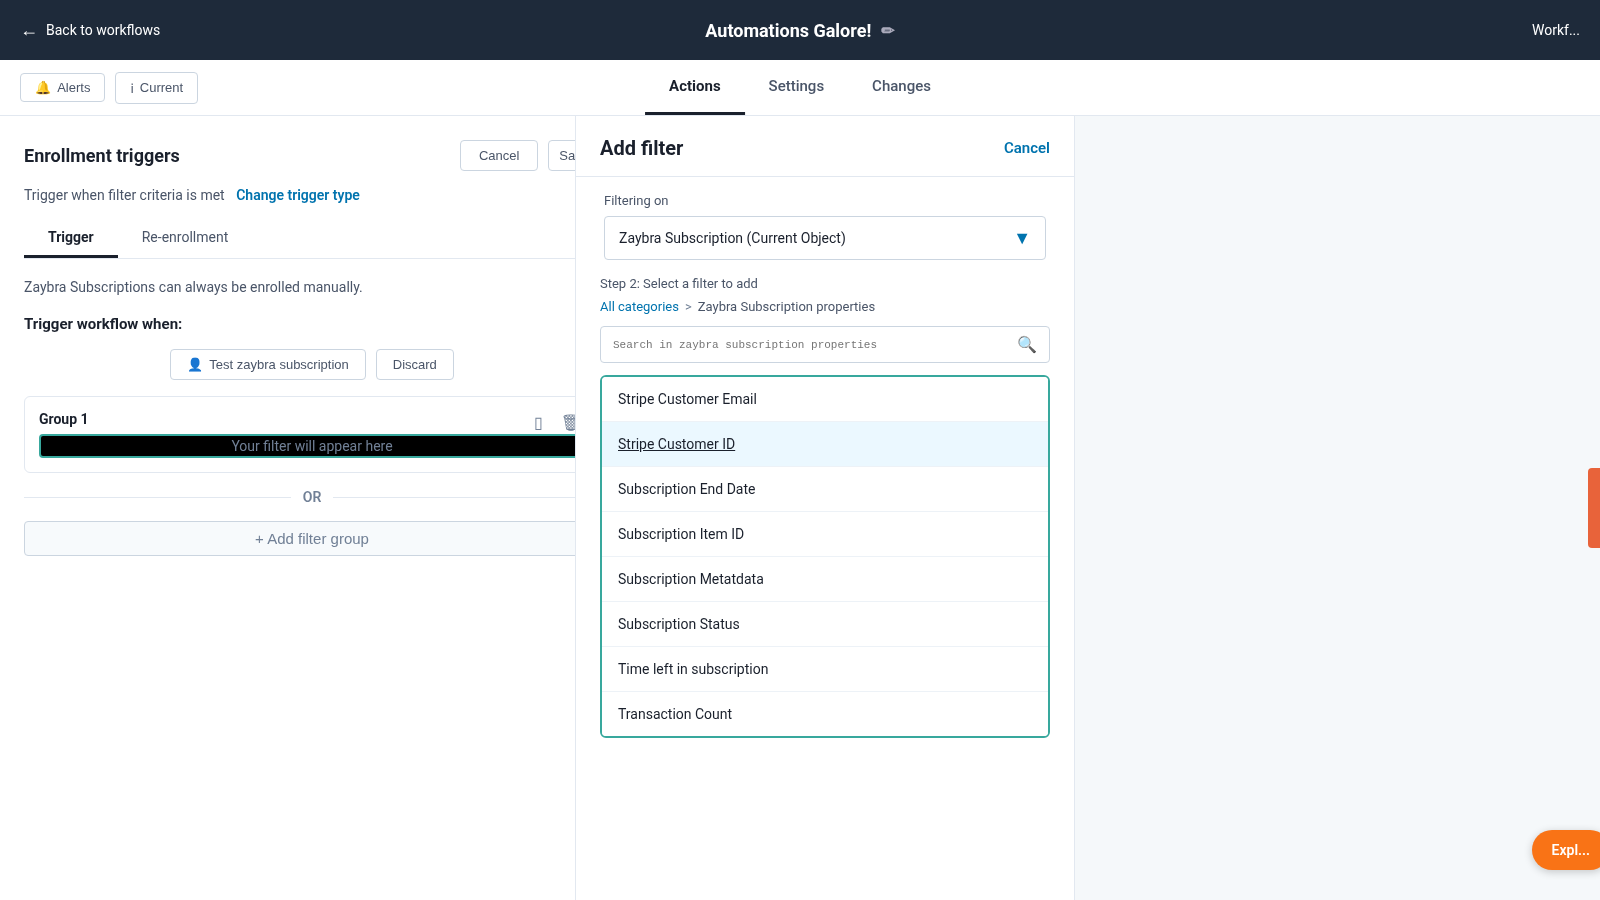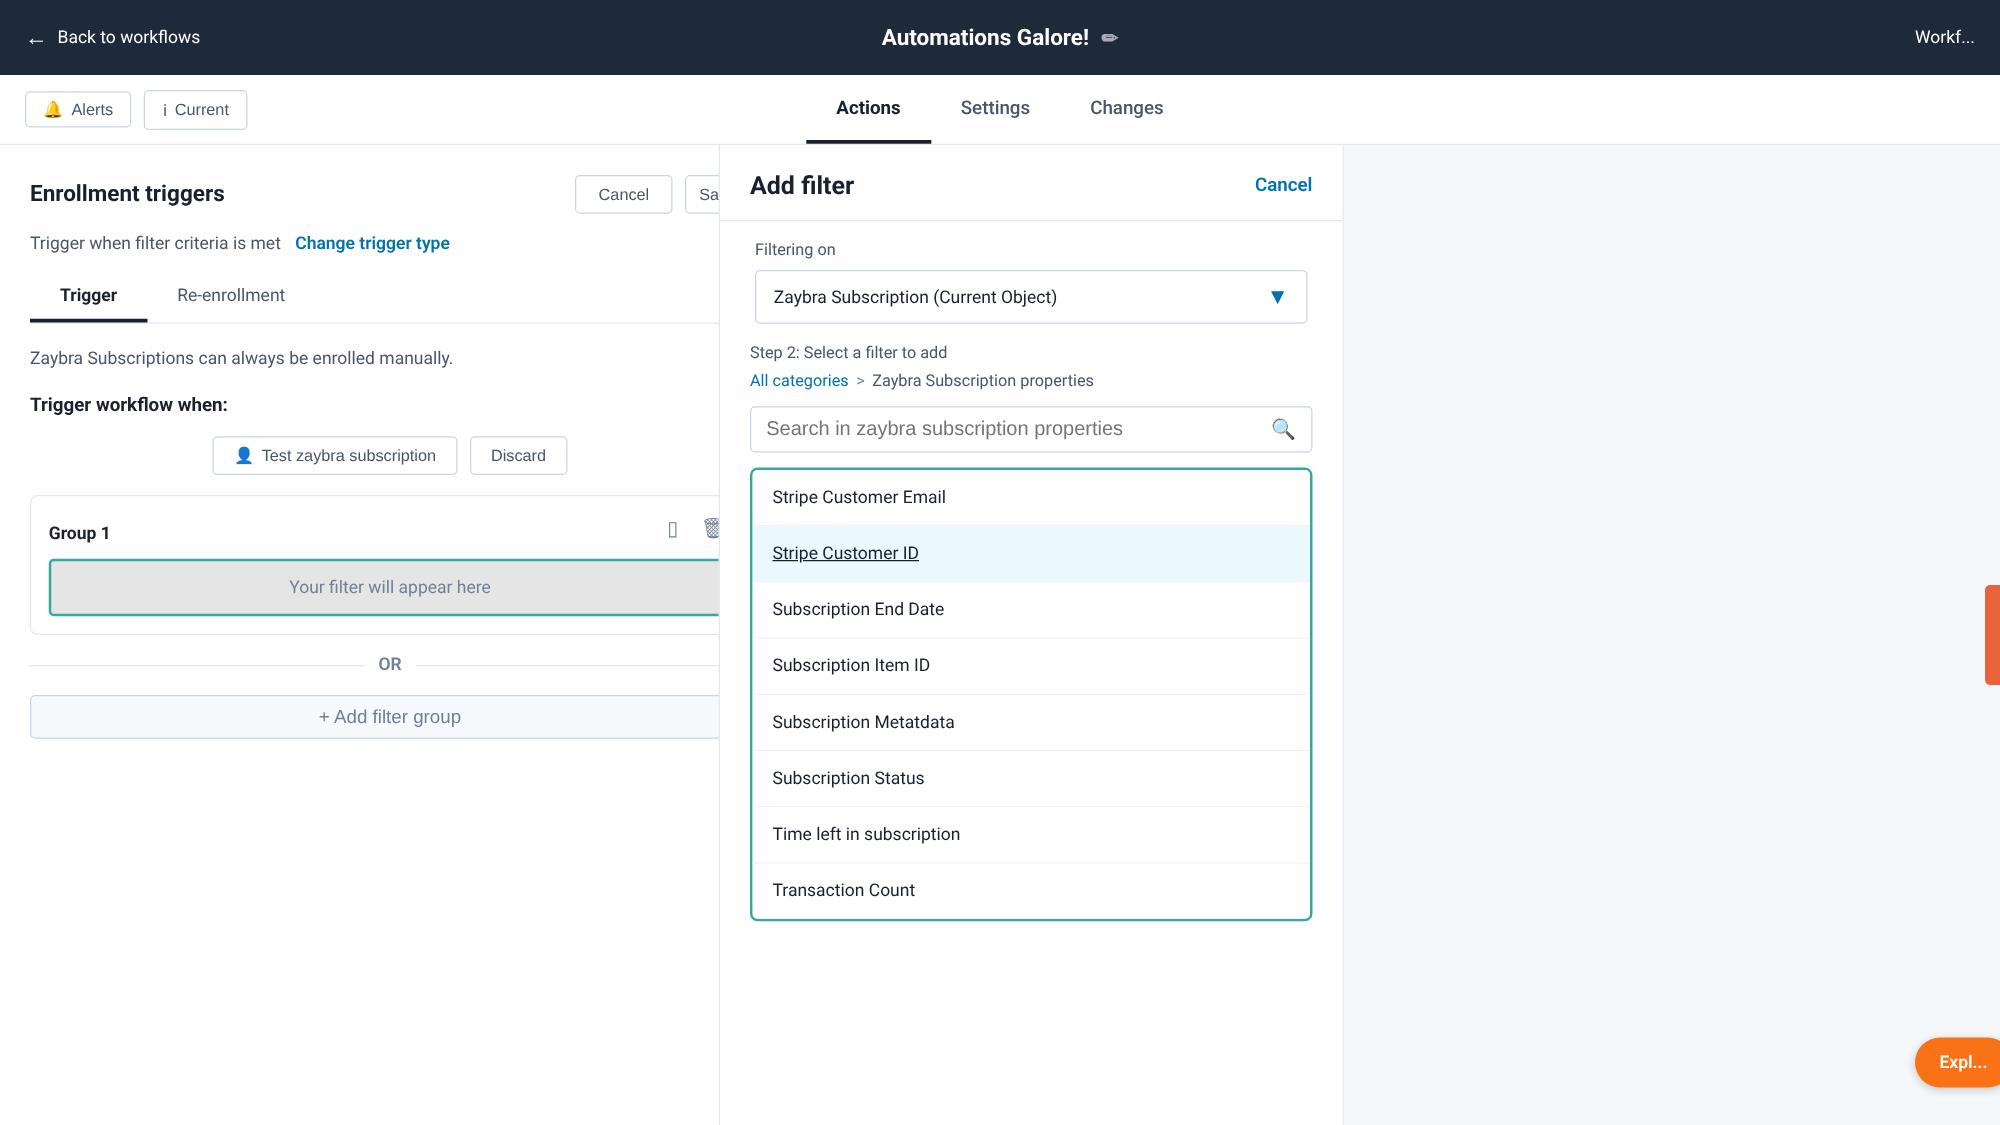--- a/index.html
+++ b/index.html
@@ -222,22 +222,21 @@
     .group-box {
       border: 1px solid #e2e8f0;
       border-radius: 6px;
       padding: 14px;
       background: #fff;
       margin-bottom: 16px;
     }
     .group-header {
       display: flex;
       justify-content: space-between;
-      align-items: flex-end;
-      margin-bottom: 12px;
+      align-items: flex-start;
     }
     .group-title {
       font-size: 14px;
       font-weight: 700;
       color: #1a202c;
     }
     .group-icons {
       display: flex;
       gap: 10px;
     }
@@ -245,25 +244,25 @@
       background: none;
       border: none;
       cursor: pointer;
       color: #718096;
       font-size: 16px;
       padding: 2px 4px;
     }
     .filter-placeholder {
       border: 2px solid #38a89d;
       border-radius: 4px;
-      padding: 13px;
+      padding: 2px;
       text-align: center;
       font-size: 14px;
       color: #718096;
-      background: #e5e5e5;
+      background: #000000;
     }
     .or-divider {
       display: flex;
       align-items: center;
       gap: 12px;
       margin: 16px 0;
       color: #718096;
       font-size: 14px;
       font-weight: 600;
     }
@@ -369,22 +368,23 @@
       display: flex;
       align-items: center;
       padding: 8px 12px;
       background: #fff;
       margin-bottom: 12px;
     }
     .search-input {
       border: none;
       outline: none;
       flex: 1;
-      font-size: 16px;
+      font-size: 11px;
       color: #718096;
+      font-family: Liberation Mono, monospace;
     }
     .search-icon {
       color: #0073ae;
       font-size: 16px;
     }
     .filter-list {
       border: 2px solid #38a89d;
       border-radius: 6px;
       margin: 0 24px;
       overflow: hidden;

